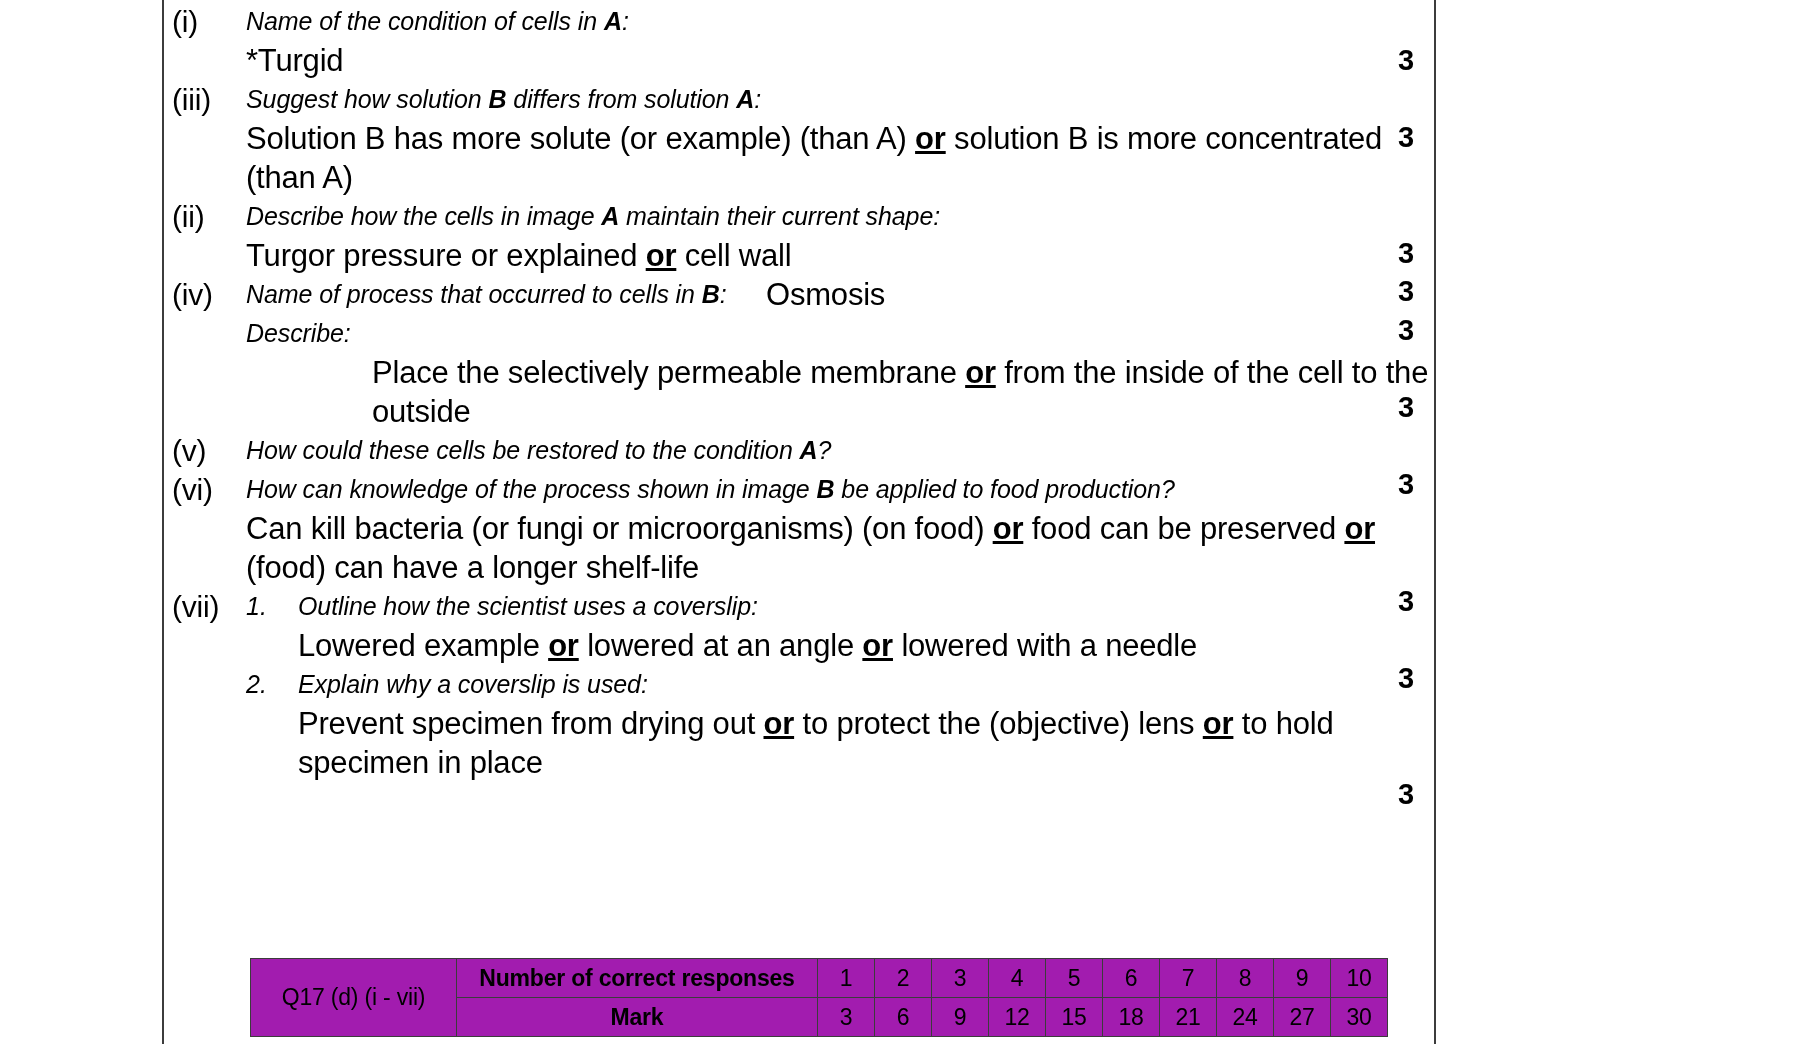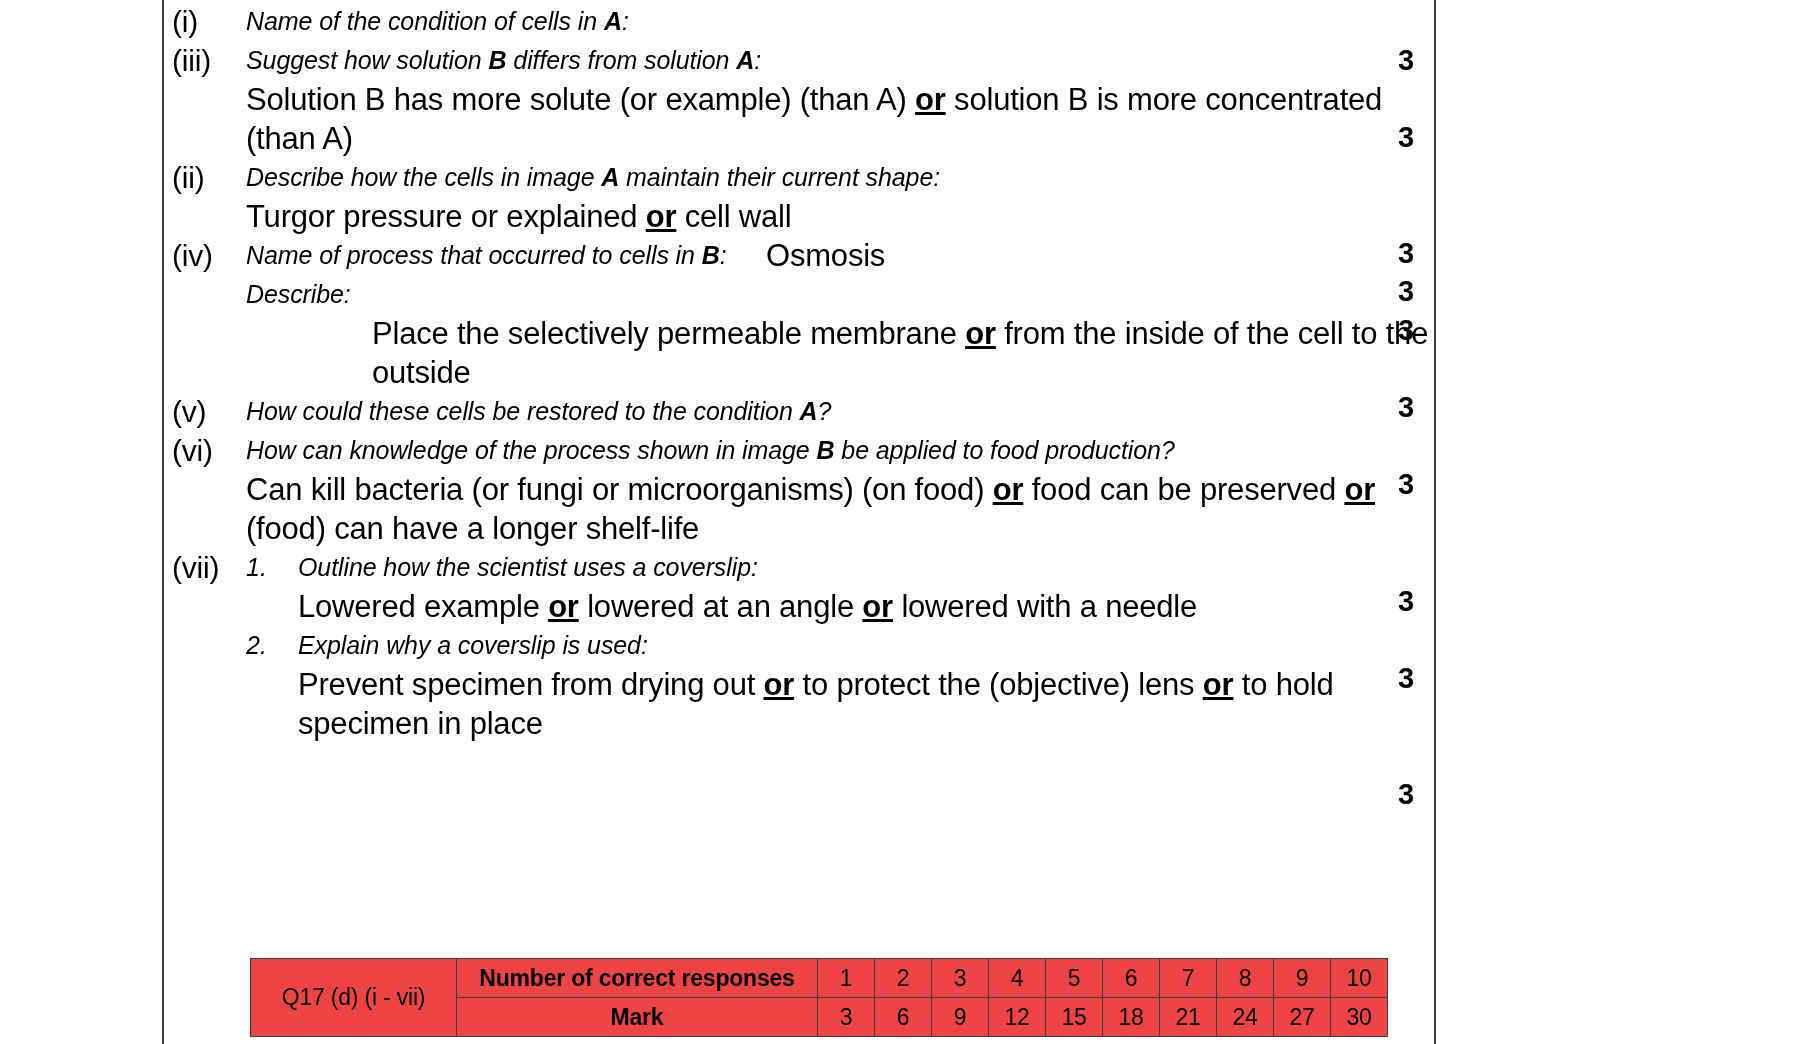--- a/index.html
+++ b/index.html
@@ -134,21 +134,21 @@
     font-weight: bold;
     line-height: 39px;
   }
 
   
   .grid-table {
     position: absolute;
     left: 250px;
     top: 958px;
     border-collapse: collapse;
-    background: #ef4444;
+    background: #a21caf;
     font-size: 23px;
   }
   .grid-table td {
     border: 1.5px solid #3c3c3c;
     padding: 0;
     height: 38px;
     text-align: center;
     vertical-align: middle;
     font-family: "Liberation Sans", sans-serif;
     letter-spacing: -0.2px;
@@ -178,20 +178,21 @@
   <div class="rule-right"></div>
 
   <div class="content">
 
     <div class="row" style="margin-top:2px;">
       <div class="num roman">(i)</div>
       <div class="body-col">
         <div class="q">
           <span class="plain">Name of the condition of cells in <b>A</b>:</span>
         </div>
+        <div class="a">*Turgid</div>
       </div>
     </div>
 
     <div class="row">
       <div class="num roman">(iii)</div>
       <div class="body-col">
         <div class="q">
           <span class="plain">Suggest how solution <b>B</b> differs from solution <b>A</b>:</span>
         </div>
         <div class="a"><span>Solution B has more solute (or example) (than A) </span><u>or</u><span> solution B is more concentrated (than A)</span></div>

